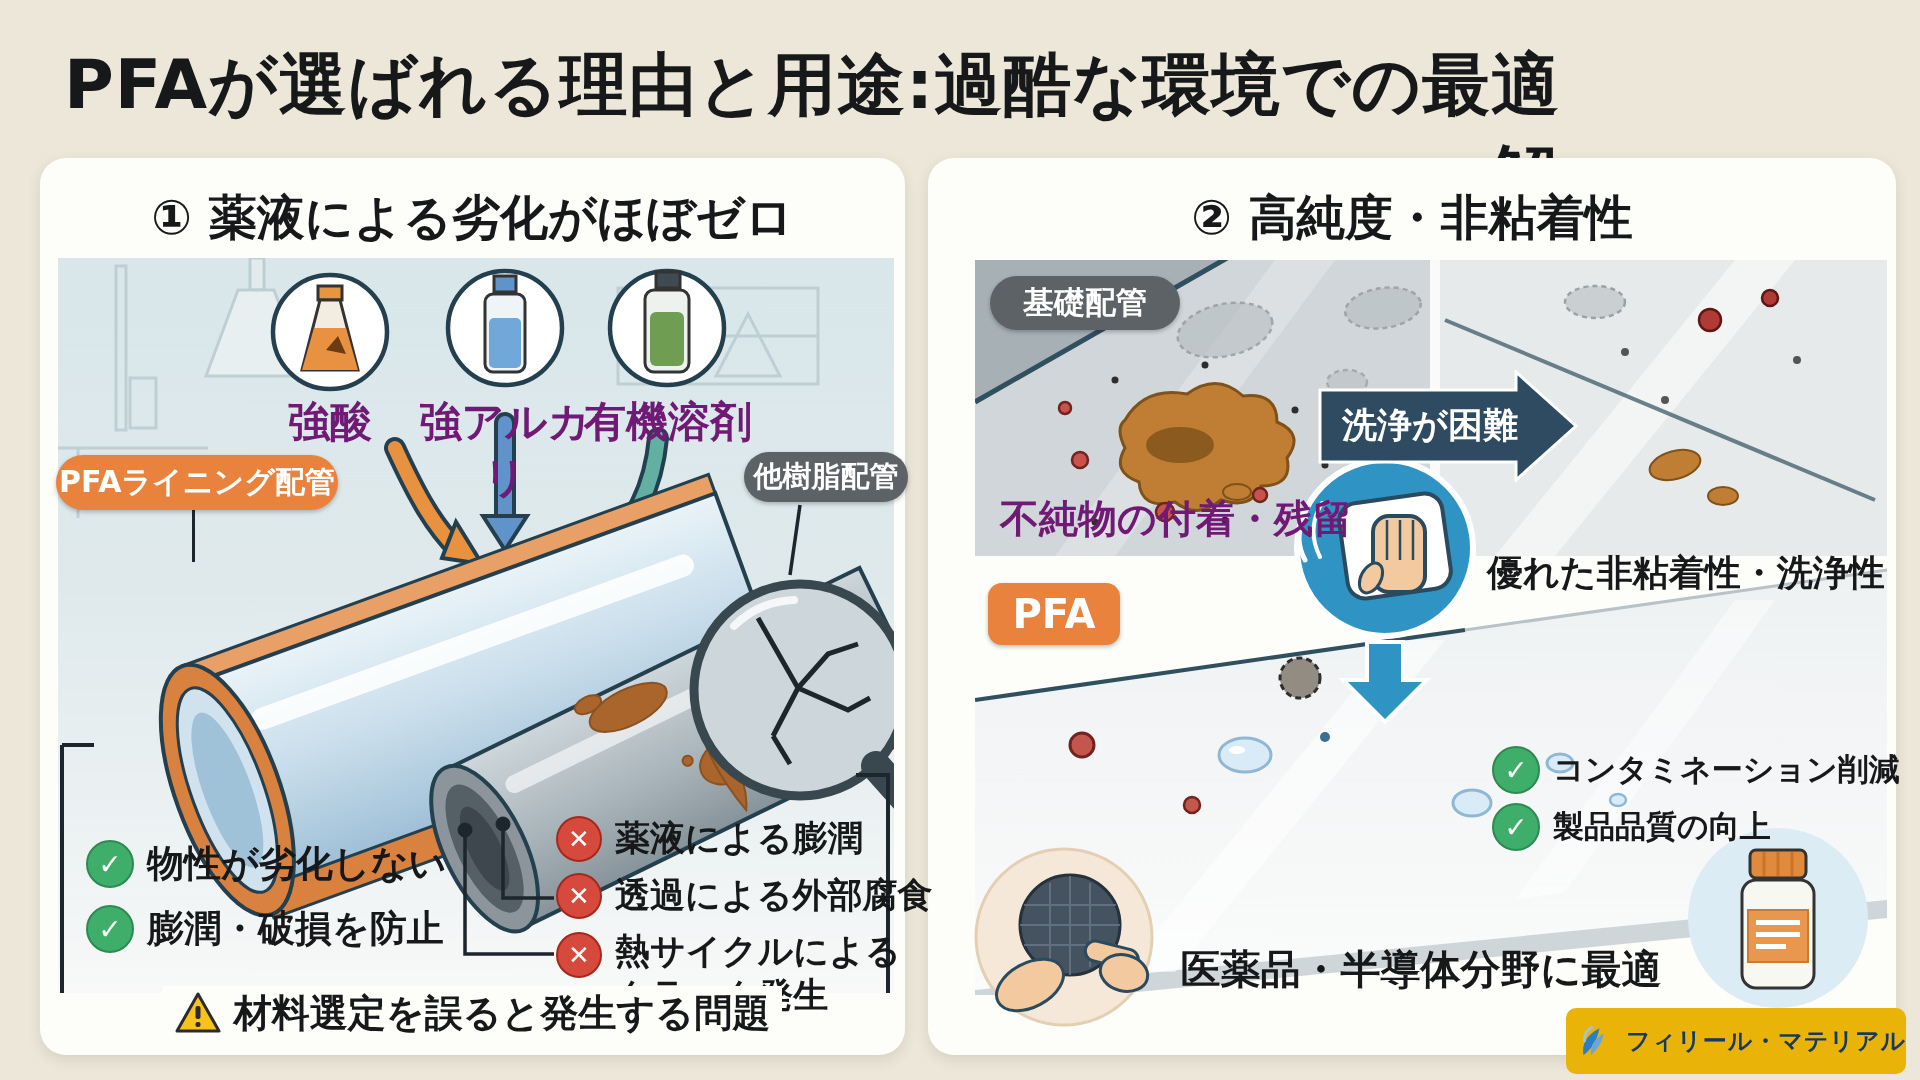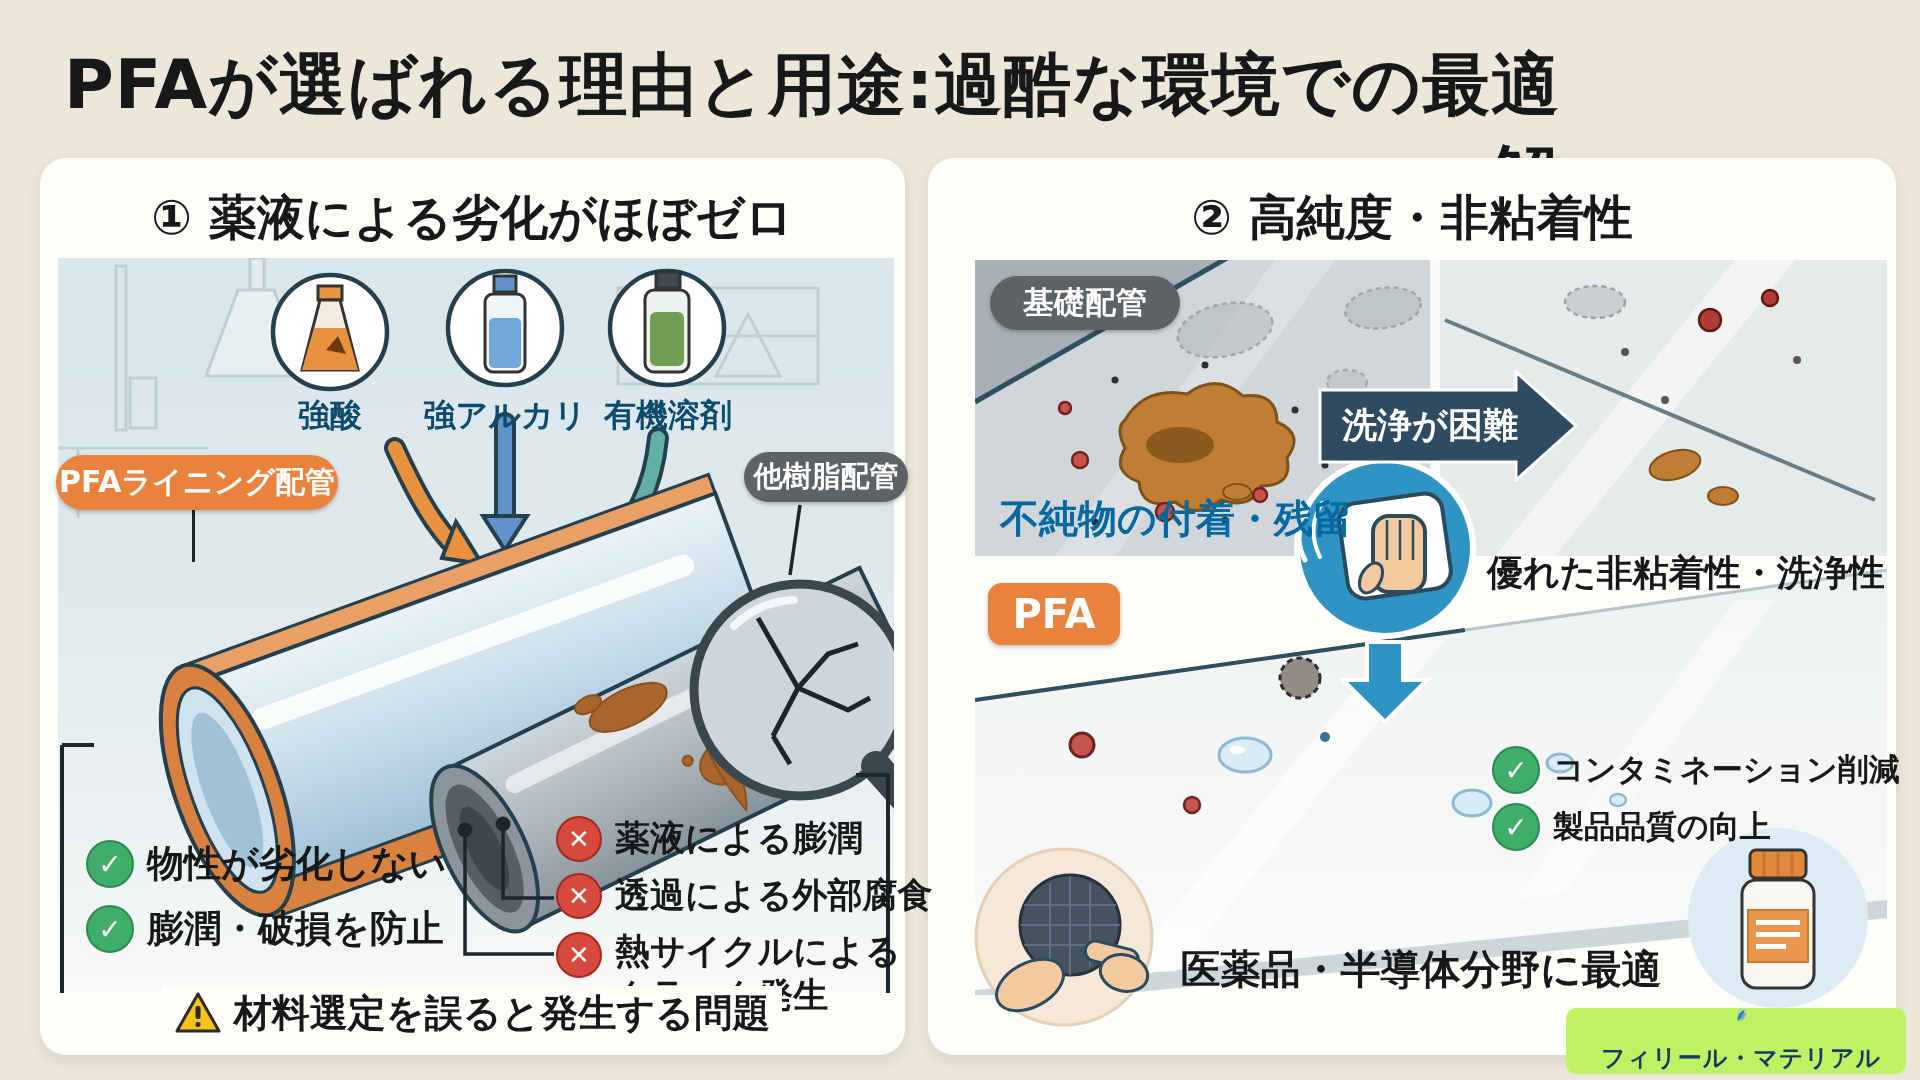--- a/index.html
+++ b/index.html
@@ -6,38 +6,38 @@
   body{font-family:"DejaVu Sans","Liberation Sans",sans-serif;background:#ece7d8;}
   .page{position:relative;width:1920px;height:1080px;background:#ece7d8;overflow:hidden;}
   .abs{position:absolute;}
   .title{left:0;top:40px;width:1560px;text-align:right;font-size:68px;font-weight:800;color:#16181a;letter-spacing:1px;}
   .card{background:#fdfdfa;border-radius:26px;box-shadow:0 5px 14px rgba(60,60,40,.12);overflow:hidden;}
   .card-left{left:40px;top:158px;width:865px;height:897px;}
   .card-right{left:928px;top:158px;width:968px;height:897px;}
   .panel-heading{font-size:48px;font-weight:800;color:#16181a;text-align:center;}
   .h-left{left:40px;top:186px;width:865px;}
   .h-right{left:928px;top:186px;width:968px;}
-  .chem-label{font-size:32px;font-weight:800;color:#0c4a6e;text-align:center;z-index:2;}
+  .chem-label{font-size:42px;font-weight:800;color:#701a75;text-align:center;z-index:2;}
   .pill{display:flex;align-items:center;justify-content:center;color:#fff;font-weight:800;z-index:3;box-shadow:0 2px 4px rgba(0,0,0,.25);}
   .pill-orange{background:#e8823c;}
   .pill-gray{background:#5d6266;}
   .leader{background:#1c262c;z-index:2;}
   .row{display:flex;align-items:center;gap:13px;z-index:3;}
   .check{width:44px;height:44px;min-width:44px;border-radius:50%;background:#3fae6a;color:#fff;display:flex;align-items:center;justify-content:center;font-size:28px;font-weight:800;border:2px solid #2d8a50;}
   .cross{width:42px;height:42px;min-width:42px;border-radius:50%;background:#d64a3e;color:#fff;display:flex;align-items:center;justify-content:center;font-size:26px;font-weight:800;border:2px solid #a5271e;}
   .pro-text{font-size:37px;font-weight:800;color:#16181a;}
   .con-text{font-size:35px;font-weight:800;color:#16181a;line-height:1.25;}
   .warning-box{left:162px;top:986px;width:620px;height:54px;background:#fdfdfa;display:flex;align-items:center;justify-content:center;gap:12px;z-index:4;}
   .warning-text{font-size:38px;font-weight:800;color:#16181a;white-space:nowrap;}
-  .impurity{left:1000px;top:492px;width:400px;font-size:39px;font-weight:800;color:#0369a1;z-index:3;}
+  .impurity{left:1000px;top:492px;width:400px;font-size:39px;font-weight:800;color:#701a75;z-index:3;}
   .nonstick{left:1487px;top:549px;width:410px;font-size:36px;font-weight:800;color:#16181a;z-index:3;}
   .benefit-text{font-size:31px;font-weight:800;color:#16181a;white-space:nowrap;}
   .application{left:1166px;top:942px;width:510px;text-align:center;font-size:40px;font-weight:800;color:#16181a;z-index:3;}
   .wash-label{left:1320px;top:389px;width:196px;height:72px;display:flex;align-items:center;justify-content:center;color:#fff;font-size:35px;font-weight:800;z-index:4;padding-left:12px;}
-  .logo{left:1566px;top:1008px;width:340px;height:66px;background:#bef264;border-radius:10px;display:flex;align-items:center;gap:20px;padding-left:10px;box-sizing:border-box;z-index:5;flex-direction:column;}
+  .logo{left:1566px;top:1008px;width:340px;height:66px;background:#eab308;border-radius:10px;display:flex;align-items:center;gap:20px;padding-left:10px;box-sizing:border-box;z-index:5;}
   .logo-text{font-size:24px;font-weight:800;color:#17395f;letter-spacing:1px;white-space:nowrap;}
   svg{display:block;}
 </style>
 </head>
 <body>
 
 <div class="page">
 
   <div class="abs title">PFAが選ばれる理由と用途:過酷な環境での最適解</div>
 

